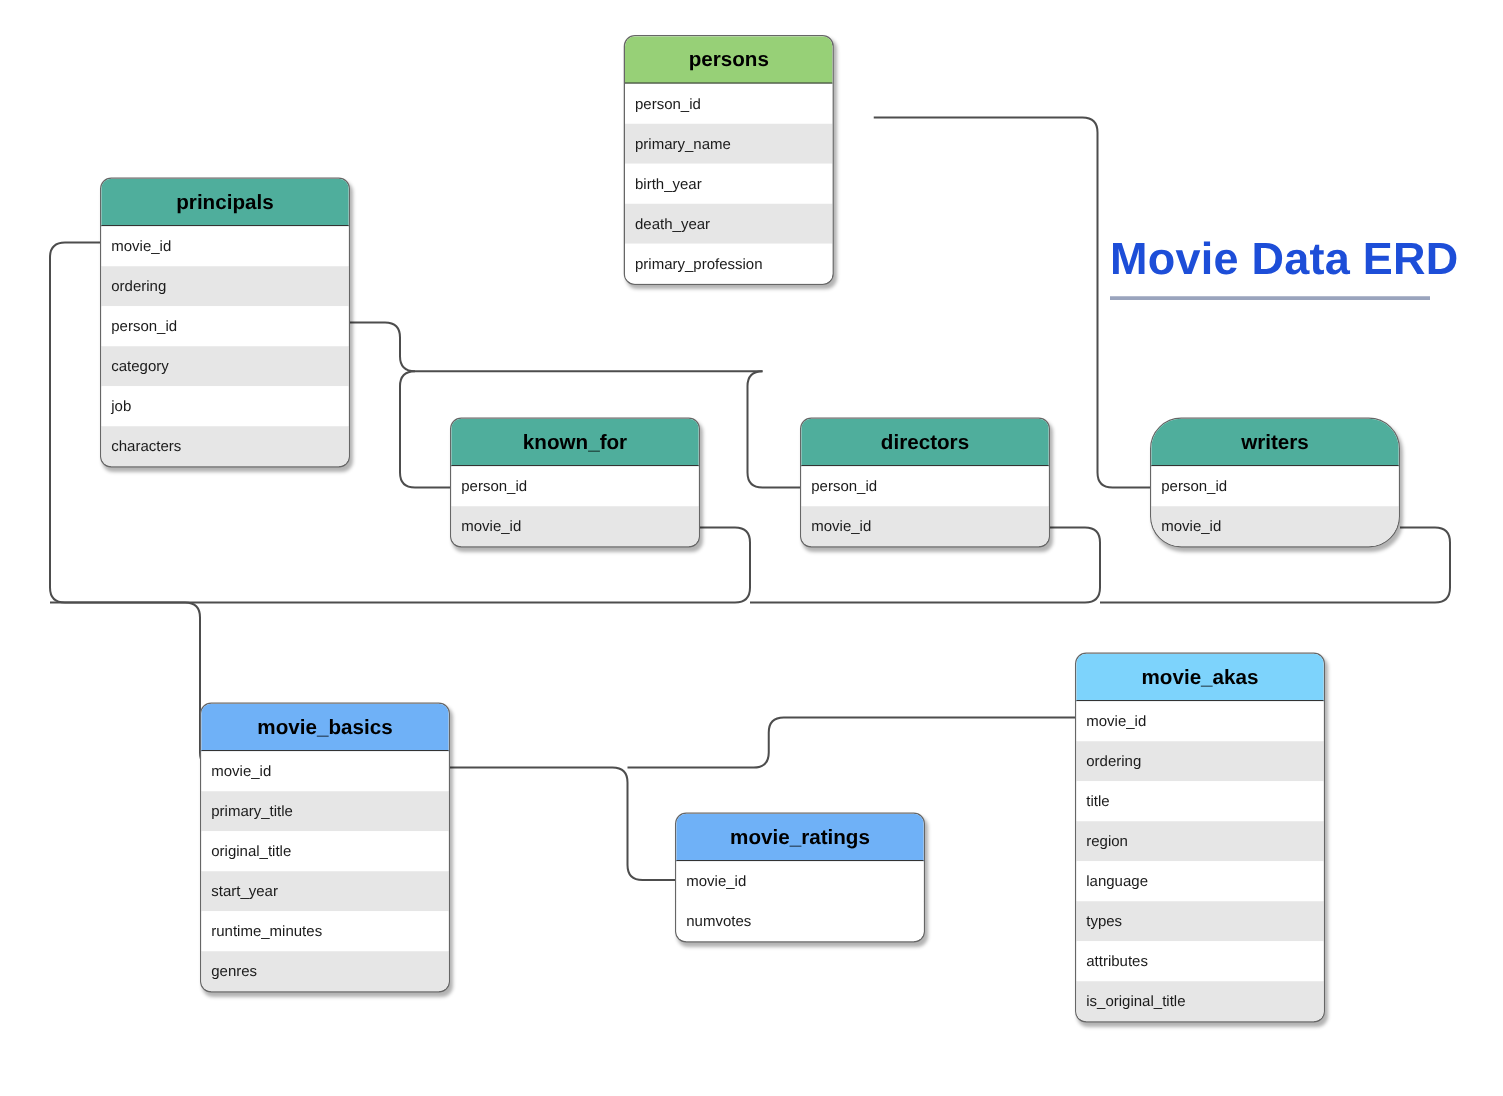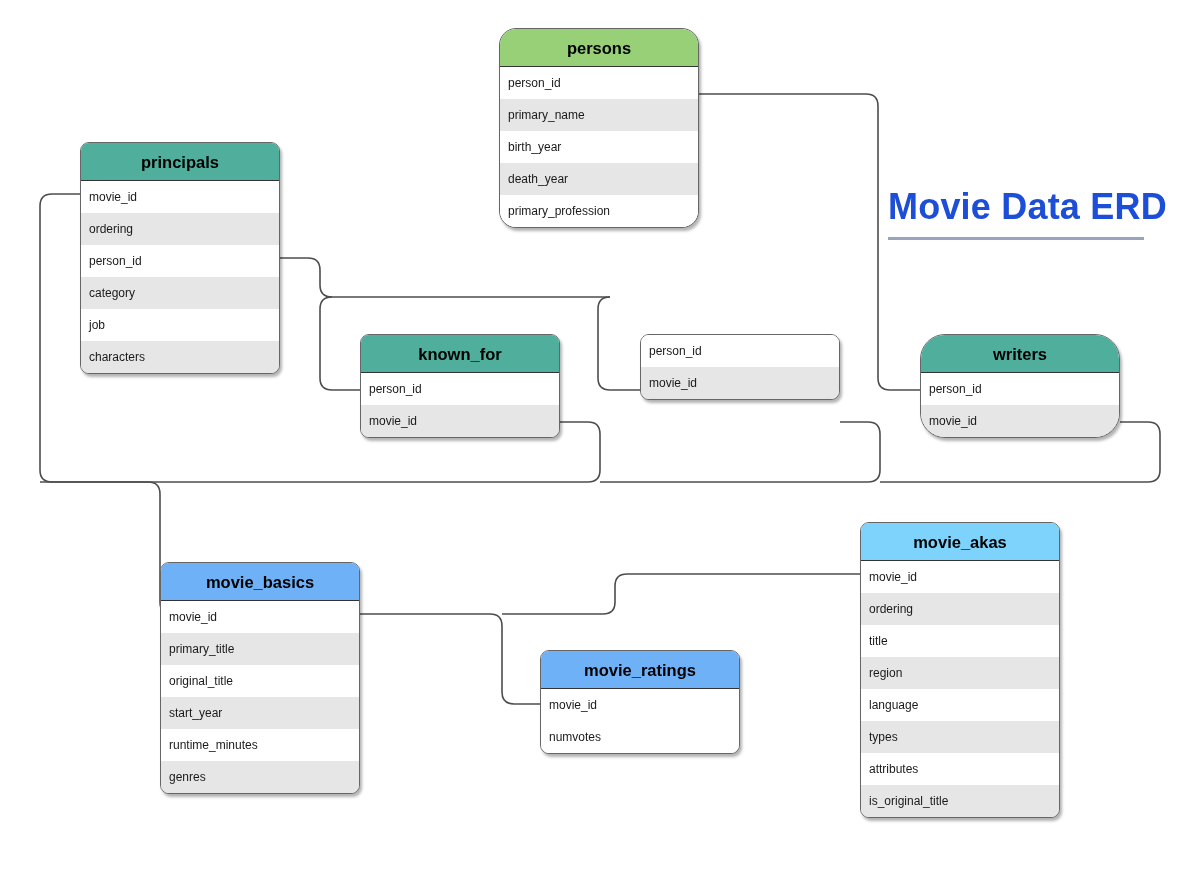--- a/index.html
+++ b/index.html
@@ -101,21 +101,21 @@
     <path d="M 840 422 H 868 Q 880 422 880 434 V 470 Q 880 482 868 482 H 600"></path>
 
     <path d="M 1120 422 H 1148 Q 1160 422 1160 434 V 470 Q 1160 482 1148 482 H 880"></path>
 
     <path d="M 360 614 H 490 Q 502 614 502 626 V 692 Q 502 704 514 704 H 540"></path>
 
     <path d="M 502 614 H 603 Q 615 614 615 602 V 586 Q 615 574 627 574 H 860"></path>
   </svg>
 
   <div id="tables-layer">
-      <div class="table" style="left: 499px; top: 28px; width: 200px; border-radius: 17px;">
+      <div class="table" style="left: 499px; top: 28px; width: 168px;">
         <div class="table-title" style="background: rgb(151, 208, 119);">persons</div>
         <div class="fields">
           <div class="field">person_id</div>
           <div class="field alt">primary_name</div>
           <div class="field">birth_year</div>
           <div class="field alt">death_year</div>
           <div class="field">primary_profession</div>
         </div>
       </div>
       <div class="table" style="left: 80px; top: 142px; width: 200px;">
@@ -130,20 +130,21 @@
         </div>
       </div>
       <div class="table" style="left: 360px; top: 334px; width: 200px;">
         <div class="table-title" style="background: rgb(79, 174, 156);">known_for</div>
         <div class="fields">
           <div class="field">person_id</div>
           <div class="field alt">movie_id</div>
         </div>
       </div>
       <div class="table" style="left: 640px; top: 334px; width: 200px;">
+        <div class="table-title" style="background: rgb(79, 174, 156);">directors</div>
         <div class="fields">
           <div class="field">person_id</div>
           <div class="field alt">movie_id</div>
         </div>
       </div>
       <div class="table" style="left: 920px; top: 334px; width: 200px; border-radius: 25px;">
         <div class="table-title" style="background: rgb(79, 174, 156);">writers</div>
         <div class="fields">
           <div class="field">person_id</div>
           <div class="field alt">movie_id</div>

